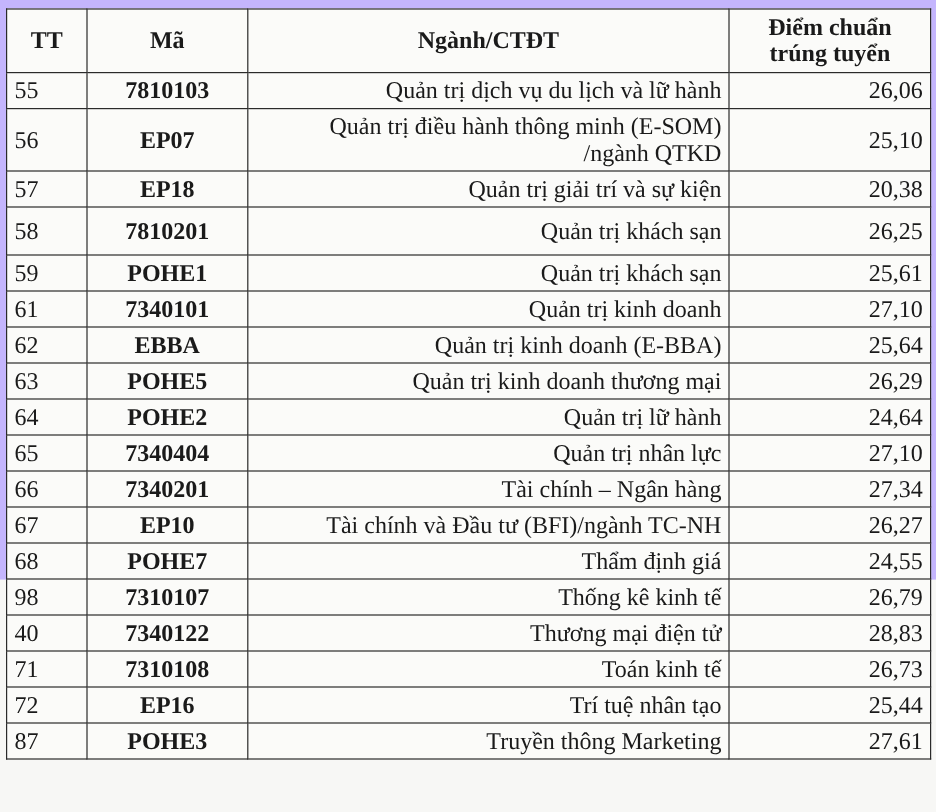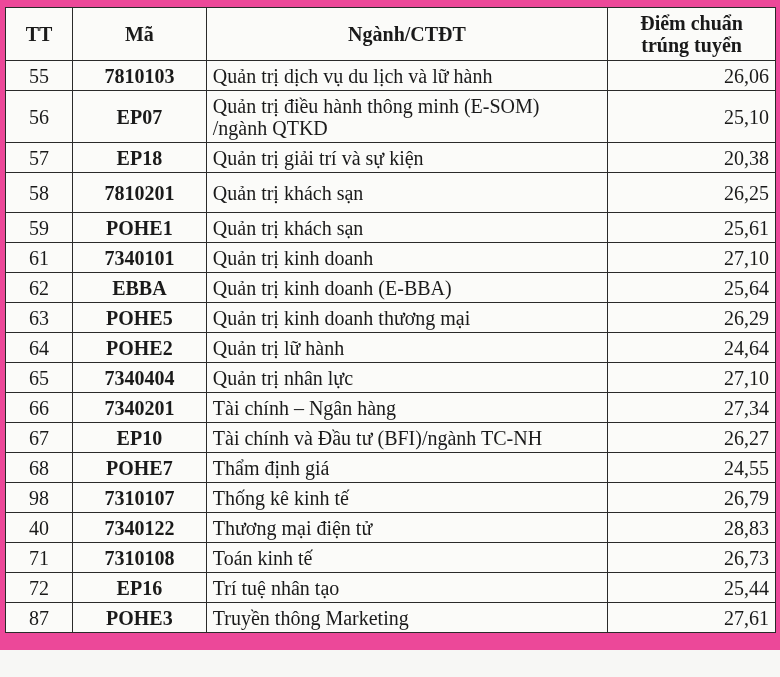--- a/index.html
+++ b/index.html
@@ -1,39 +1,39 @@
 <!DOCTYPE html>
 <html><head>
 <meta charset="utf-8">
 <style>
   html, body { margin: 0; padding: 0; background: #f7f7f5; }
   body { width: 780px; height: 677px; position: relative; overflow: hidden; }
-  .page { position: absolute; left: 0; top: 0; width: 780px; height: 650px; background: #ec4899; }
+  .page { position: absolute; left: 0; top: 0; width: 780px; height: 483px; background: #c4b5fd; }
   table.scores {
     position: absolute; left: 5px; top: 7px;
     width: 771px;
     border-collapse: collapse;
     font-family: "Liberation Serif", "DejaVu Serif", serif;
     font-size: 20px;
     color: #1a1a1a;
     background: #fbfbf9;
   }
   table.scores th, table.scores td {
     border: 1.5px solid #2a2a2a;
     padding: 0 6px;
     line-height: 22px;
   }
   table.scores th { font-weight: bold; text-align: center; height: 52px; }
   col.c-tt { width: 67px; }
   col.c-ma { width: 134px; }
   col.c-nganh { width: 402px; }
   col.c-diem { width: 168px; }
-  td.tt { text-align: center; }
+  td.tt { text-align: left; }
   td.ma { text-align: center; font-weight: bold; }
-  td.nganh { text-align: left; padding-left: 8px; }
+  td.nganh { text-align: right; padding-left: 8px; }
   td.diem { text-align: right; }
   tr.r { height: 30px; }
   tr.r2 { height: 52px; }
   tr.r-tall { height: 40px; }
   th.h-diem { line-height: 22px; }
 </style>
 </head>
 <body>
 
 <div class="page">

